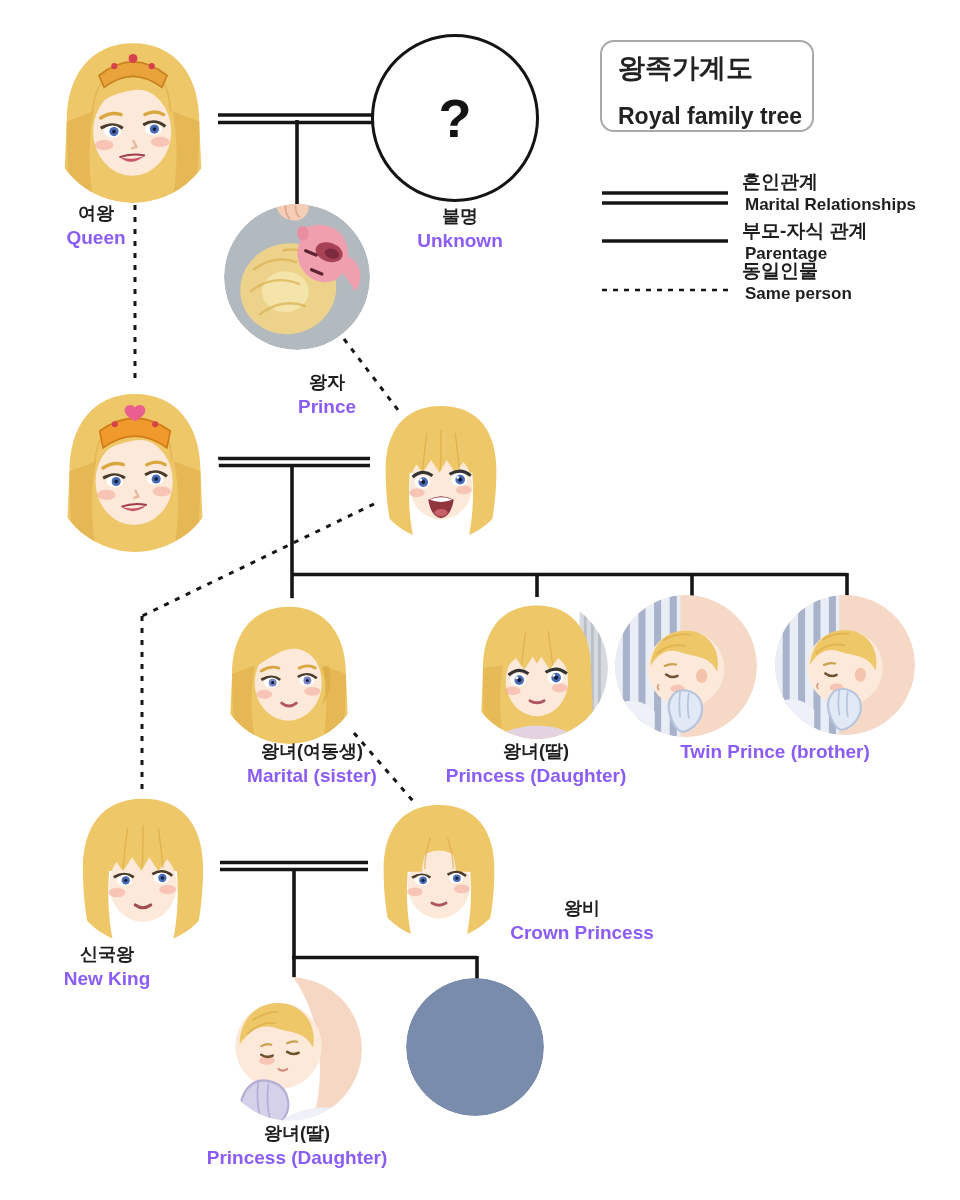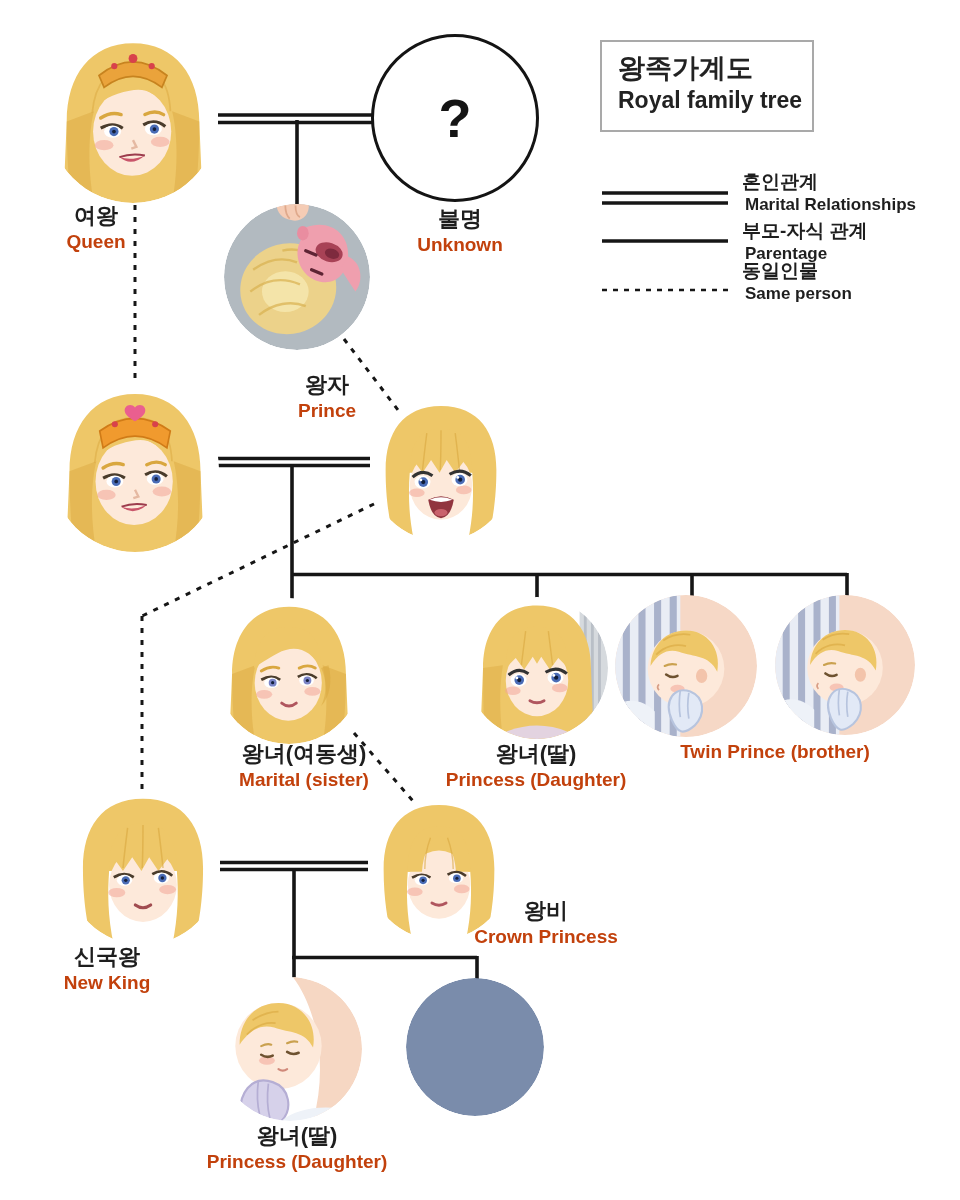--- a/index.html
+++ b/index.html
@@ -6,28 +6,28 @@
   .stage{
     position:relative;width:960px;height:1200px;background:#ffffff;overflow:hidden;
     font-family:"Liberation Sans",sans-serif;color:#1c1c1c;
   }
   .node{position:absolute;border-radius:50%;overflow:hidden;}
   .node svg{display:block;width:100%;height:100%;}
   .node.outlined{background:#fff;border:3.5px solid #141414;box-sizing:border-box;
     display:flex;align-items:center;justify-content:center;}
   .qmark{font-size:54px;font-weight:700;color:#141414;line-height:1;}
   .plabel{position:absolute;transform:translateX(-50%);text-align:center;white-space:nowrap;}
-  .plabel .ko{font-size:22px;font-weight:600;line-height:1.2;color:#1e1e1e;}
-  .plabel .en{font-size:19px;font-weight:700;line-height:1.35;color:#c2410c;}
+  .plabel .ko{font-size:18px;font-weight:600;line-height:1.2;color:#1e1e1e;}
+  .plabel .en{font-size:19px;font-weight:700;line-height:1.35;color:#8b5cf6;}
   .title-box{
     position:absolute;left:600px;top:40px;width:214px;height:92px;box-sizing:border-box;
-    border:2px solid #a9a9a9;border-radius:0;background:#fff;padding:10px 0 0 16px;
+    border:2px solid #a9a9a9;border-radius:14px;background:#fff;padding:10px 0 0 16px;
   }
   .title-box .ko{font-size:27px;font-weight:600;line-height:1.25;color:#222;}
-  .title-box .en{font-size:23px;font-weight:600;line-height:1.3;color:#222;}
+  .title-box .en{font-size:23px;font-weight:600;line-height:1.3;color:#222;margin-top:16px;}
   .legend-item{position:absolute;left:742px;text-align:left;white-space:nowrap;}
   .legend-item .ko{font-size:19px;font-weight:600;line-height:24px;color:#1e1e1e;}
   .legend-item .en{font-size:17px;font-weight:700;line-height:22px;color:#1e1e1e;padding-left:3px;}
   .lines{position:absolute;left:0;top:0;pointer-events:none;}
 </style>
 </head>
 <body>
 
 <div class="stage">
 
@@ -455,36 +455,36 @@
     <div class="en">Queen</div>
   </div>
   <div class="plabel" style="left:460px;top:206px">
     <div class="ko">불명</div>
     <div class="en">Unknown</div>
   </div>
   <div class="plabel" style="left:327px;top:372px">
     <div class="ko">왕자</div>
     <div class="en">Prince</div>
   </div>
-  <div class="plabel" style="left:304px;top:741px">
+  <div class="plabel" style="left:312px;top:741px">
     <div class="ko">왕녀(여동생)</div>
     <div class="en">Marital (sister)</div>
   </div>
   <div class="plabel" style="left:536px;top:741px">
     <div class="ko">왕녀(딸)</div>
     <div class="en">Princess (Daughter)</div>
   </div>
   <div class="plabel" style="left:775px;top:739px">
     <div class="en">Twin Prince (brother)</div>
   </div>
   <div class="plabel" style="left:107px;top:944px">
     <div class="ko">신국왕</div>
     <div class="en">New King</div>
   </div>
-  <div class="plabel" style="left:546px;top:898px">
+  <div class="plabel" style="left:582px;top:898px">
     <div class="ko">왕비</div>
     <div class="en">Crown Princess</div>
   </div>
   <div class="plabel" style="left:297px;top:1123px">
     <div class="ko">왕녀(딸)</div>
     <div class="en">Princess (Daughter)</div>
   </div>
 
 </div>
 

